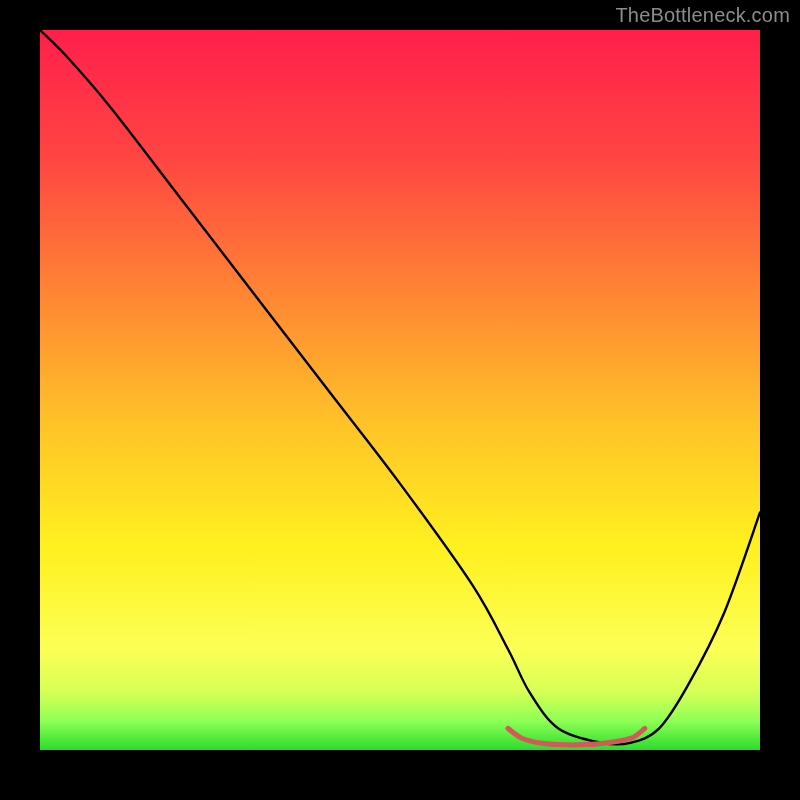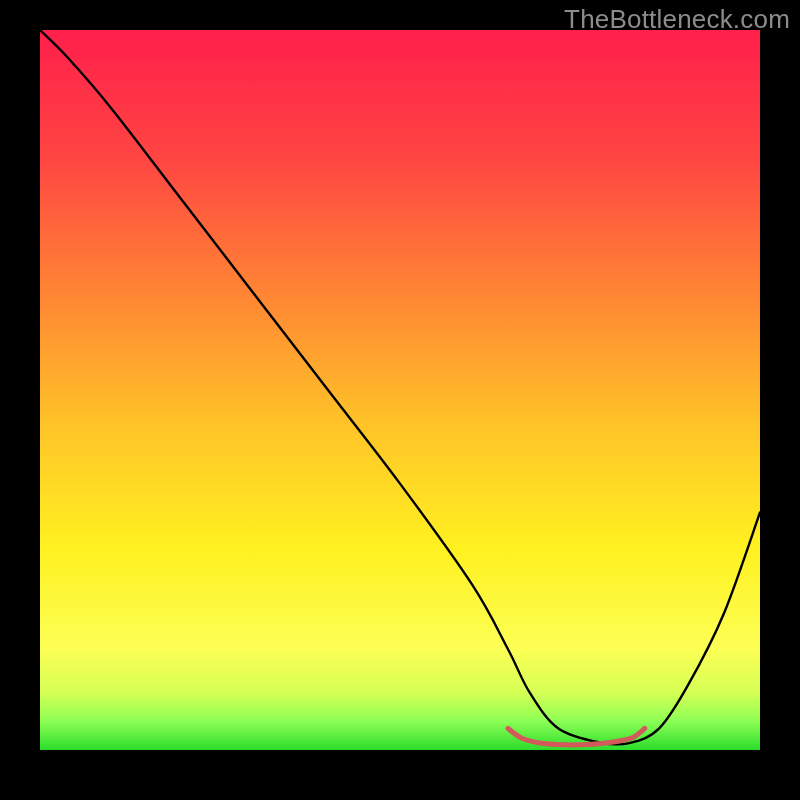--- a/index.html
+++ b/index.html
@@ -16,21 +16,21 @@
     left: 0;
     width: 800px;
     height: 800px;
     background: #000000;
   }
   .watermark {
     position: absolute;
     top: 4px;
     right: 10px;
     font-family: Arial, Helvetica, sans-serif;
-    font-size: 26px;
+    font-size: 20px;
     color: #8c8c8c;
     letter-spacing: 0.2px;
     user-select: none;
   }
   .plot {
     position: absolute;
     left: 40px;
     top: 30px;
     width: 720px;
     height: 720px;

